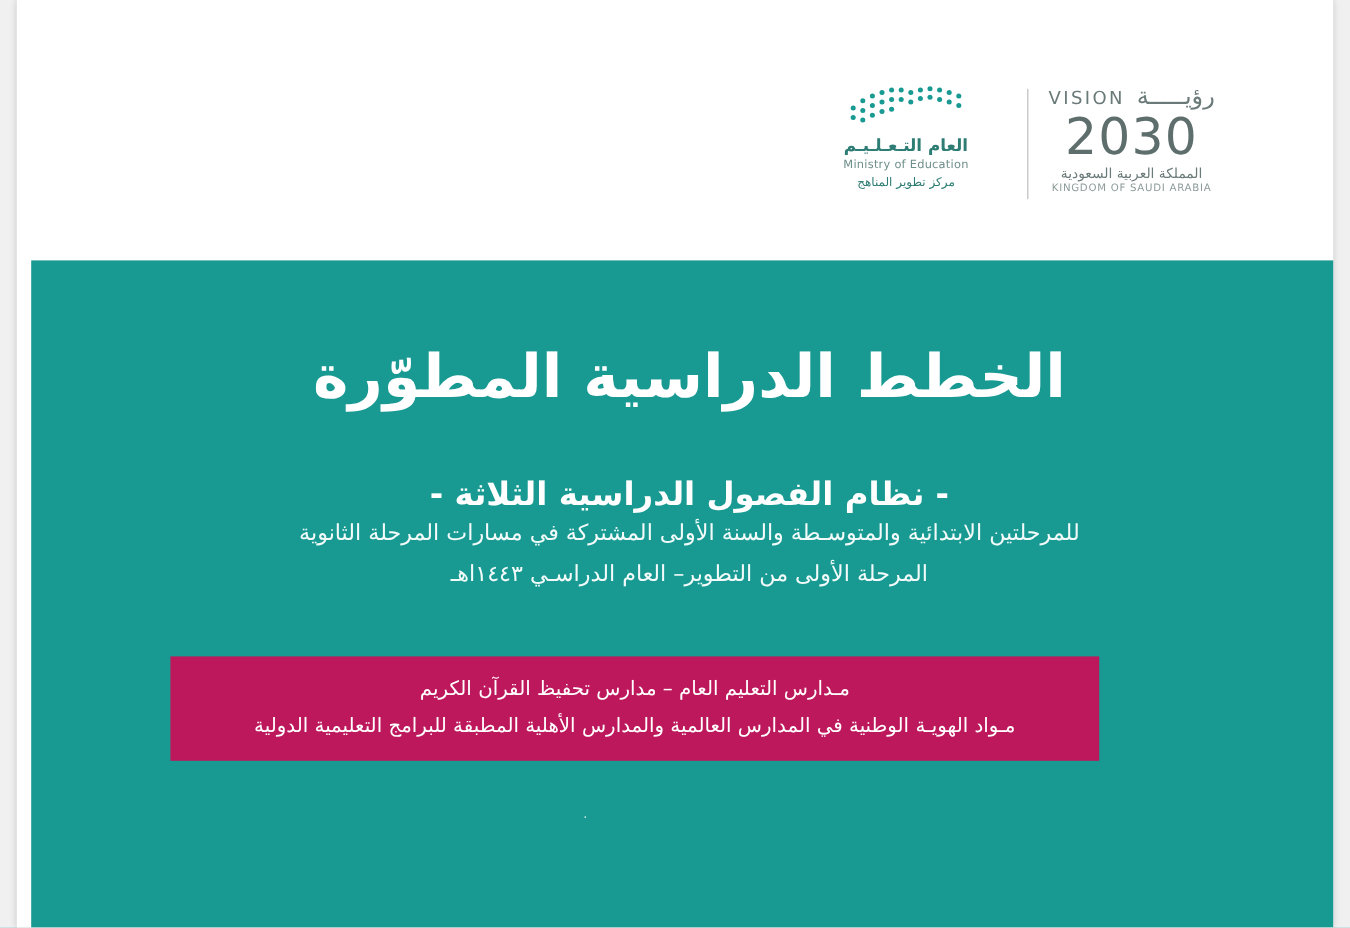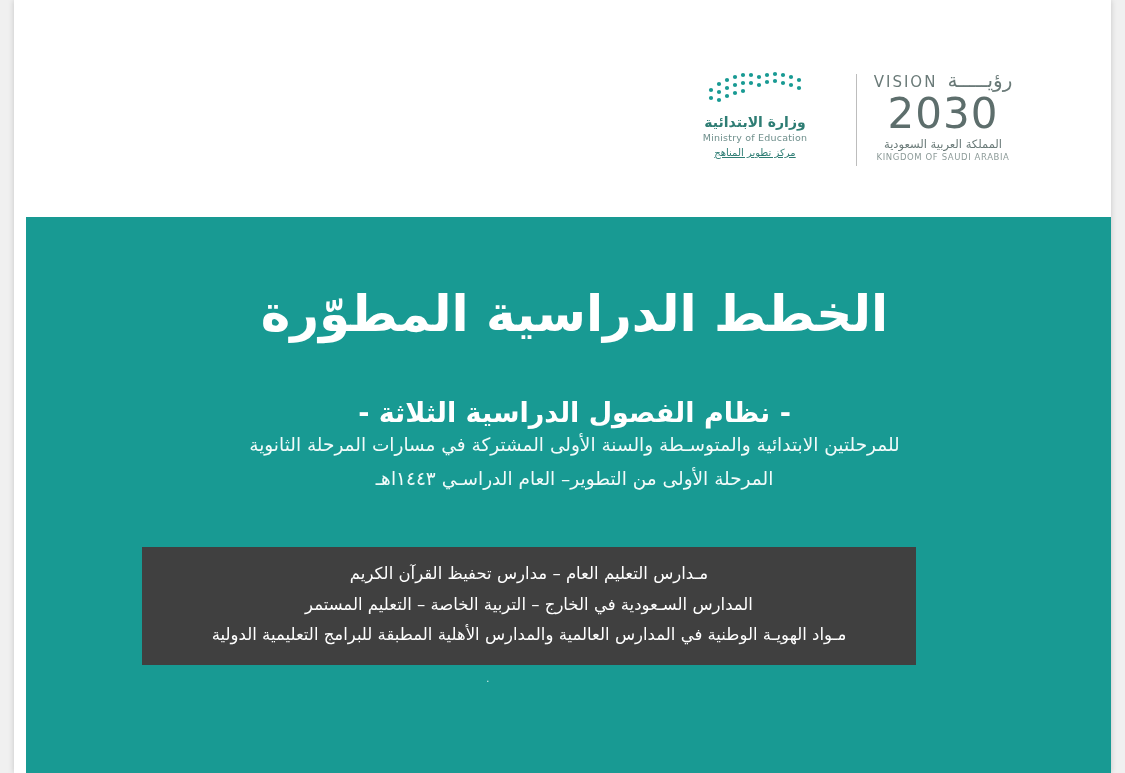--- a/index.html
+++ b/index.html
@@ -66,21 +66,20 @@
   .moe-en {
     font-size: 9.5px;
     color: #6f8f8c;
     line-height: 1.5;
     letter-spacing: 0.2px;
   }
   .moe-sub {
     font-size: 10px;
     color: #2e7d74;
     line-height: 1.6;
-    text-decoration: underline;
   }
 
   .divider-vert {
     width: 1px;
     height: 92px;
     background: #bdbdbd;
     margin: 6px 16px 0 16px;
   }
 
   
@@ -152,21 +151,21 @@
     font-size: 18.5px;
     line-height: 1.85;
     color: #f2fbfa;
   }
 
   .tan-box {
     position: absolute;
     left: 116px;
     top: 330px;
     width: 774px;
-    background: #404040;
+    background: #be185d;
     color: #ffffff;
     padding: 12px 10px 14px 10px;
     box-sizing: border-box;
     font-size: 16.5px;
     line-height: 1.85;
     text-align: center;
   }
   .tan-box .line { white-space: nowrap; }
 
   .tiny-dot {
@@ -225,40 +224,39 @@
             <circle cx="76" cy="6" r="2.1"></circle>
               <circle cx="76" cy="13" r="2.1"></circle>
             <circle cx="84" cy="7" r="2.1"></circle>
               <circle cx="84" cy="15" r="2.1"></circle>
             <circle cx="92" cy="9" r="2.1"></circle>
               <circle cx="92" cy="17" r="2.1"></circle>
             <circle cx="100" cy="12" r="2.1"></circle>
               <circle cx="100" cy="20" r="2.1"></circle>
           </g>
         </svg>
-        <div class="moe-ar">وزارة الابتدائية</div>
+        <div class="moe-ar">العام التـعـلـيـم</div>
         <div class="moe-en">Ministry of Education</div>
         <div class="moe-sub">مركز تطوير المناهج</div>
       </div>
 
     </div>
   </div>
 
   <div class="teal-band">
 
     <div class="main-title">الخطط الدراسية المطوّرة</div>
     <div class="sub-title">- نظام الفصول الدراسية الثلاثة -</div>
 
     <div class="desc">
       <div>للمرحلتين الابتدائية والمتوسـطة والسنة الأولى المشتركة في مسارات المرحلة الثانوية</div>
       <div>المرحلة الأولى من التطوير–  العام الدراسـي ١٤٤٣اهـ</div>
     </div>
 
     <div class="tan-box">
       <div class="line">مـدارس التعليم العام – مدارس تحفيظ القرآن الكريم</div>
-      <div class="line">المدارس السـعودية في الخارج – التربية الخاصة – التعليم المستمر</div>
       <div class="line">مـواد الهويـة الوطنية في المدارس العالمية والمدارس الأهلية المطبقة للبرامج التعليمية الدولية</div>
     </div>
 
     <div class="tiny-dot">.</div>
   </div>
 
 </div>
 
 </body></html>

